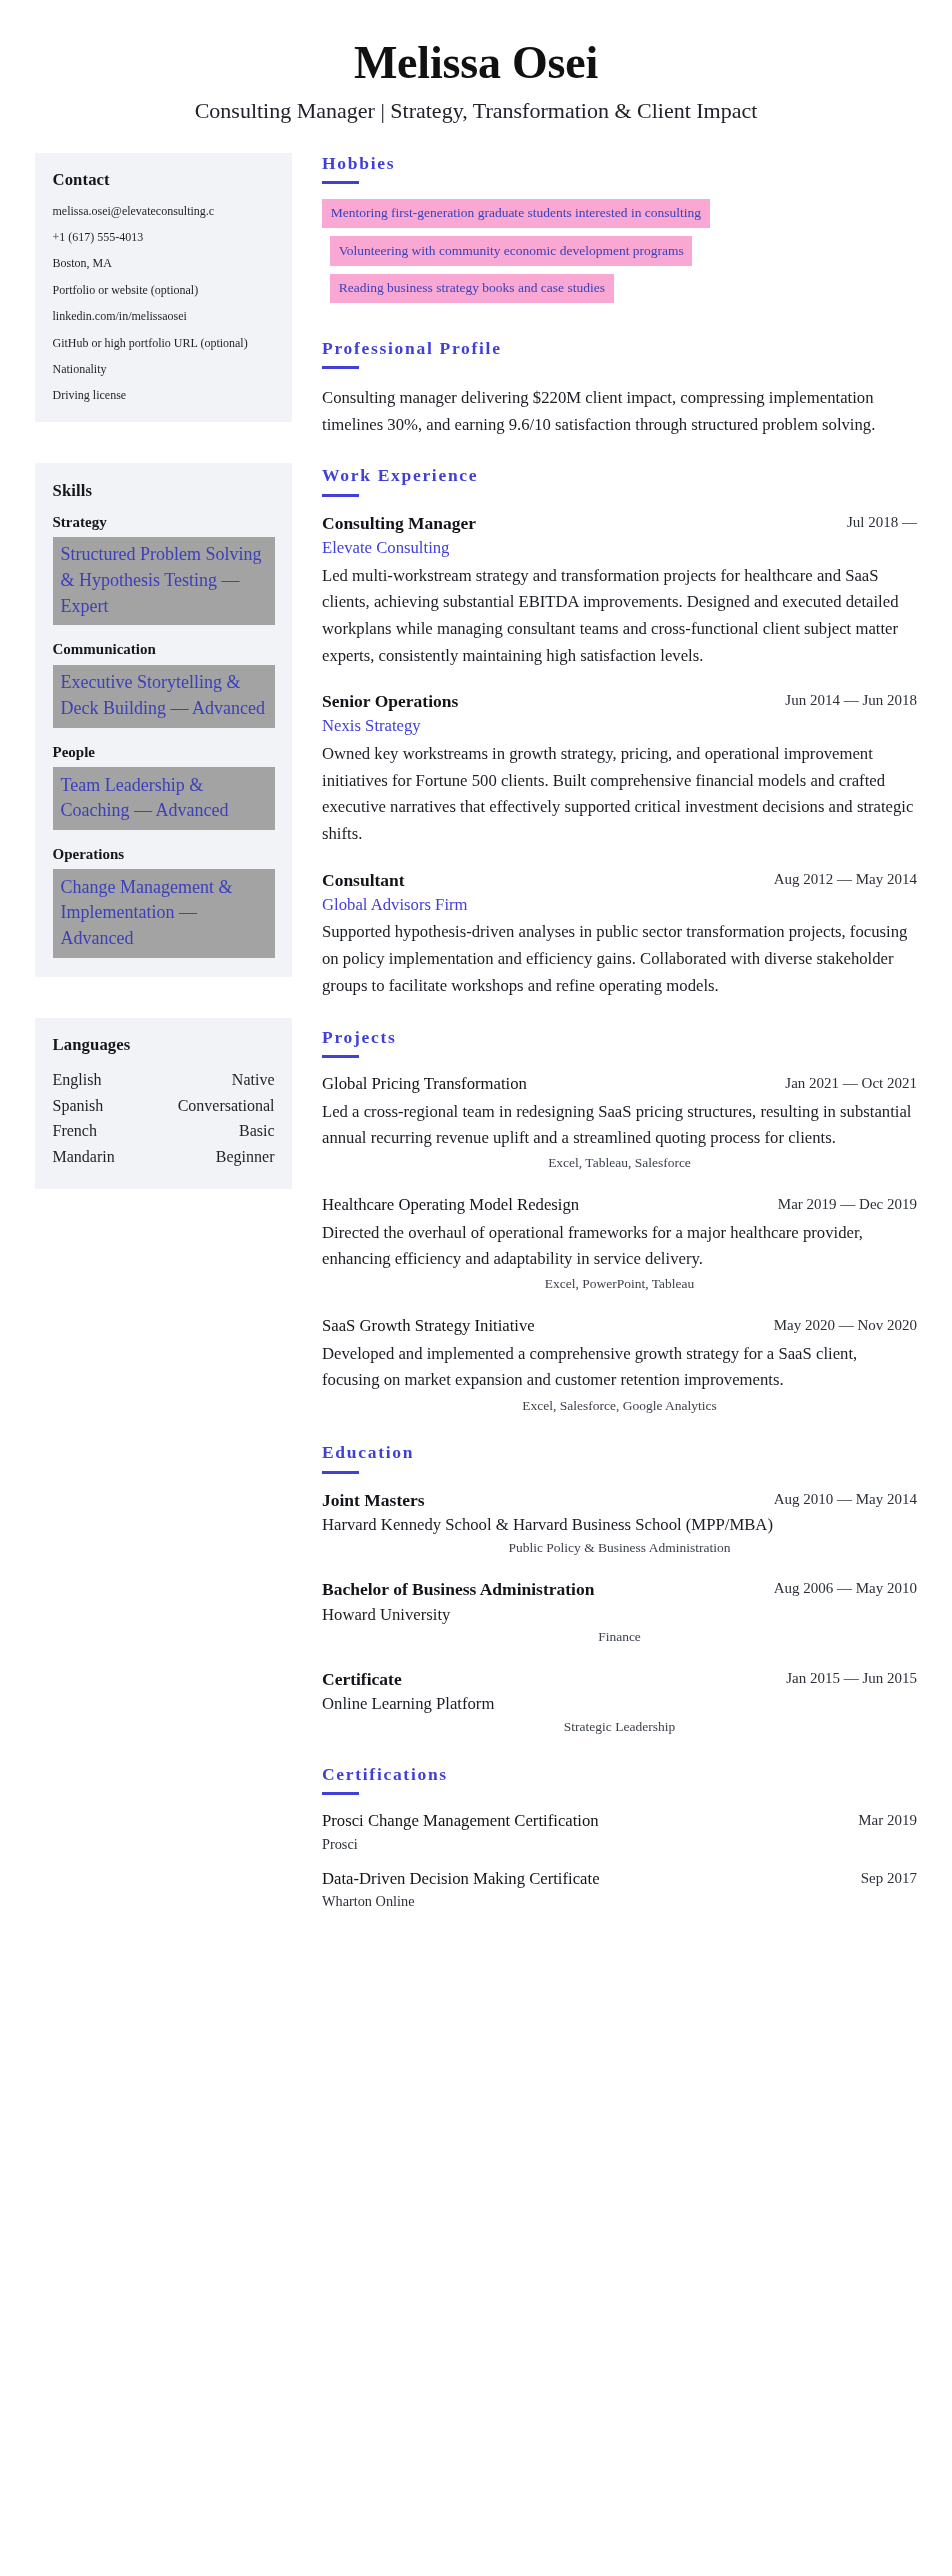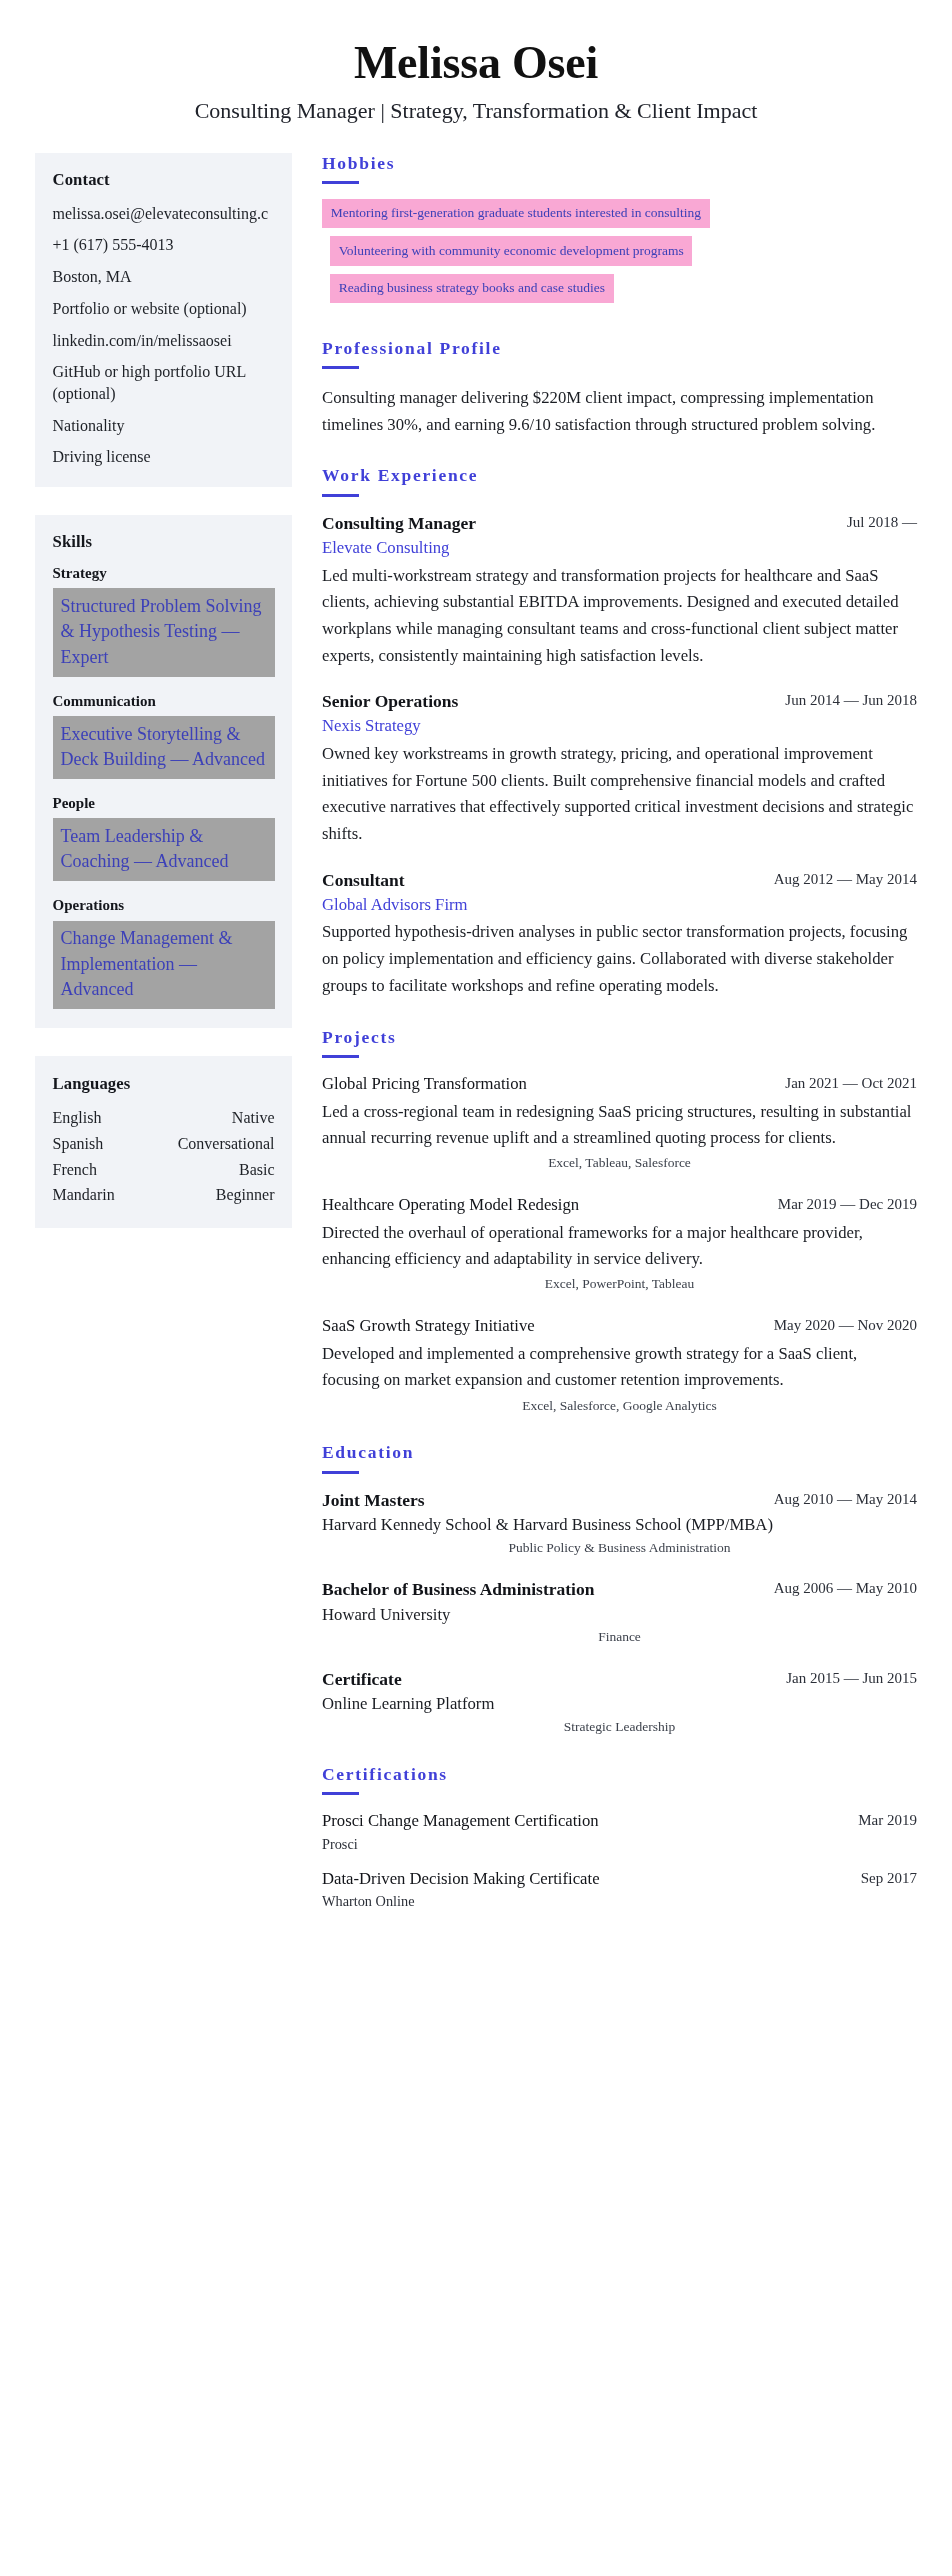--- a/index.html
+++ b/index.html
@@ -63,32 +63,32 @@
   .main {
     flex: 1 1 auto;
     min-width: 0;
     padding-left: 11px;
   }
 
   
   .card {
     background: #f1f3f7;
     padding: 17.5px 17.5px 19px 17.5px;
-    margin-bottom: 28px;
+    margin-bottom: 41px;
   }
   .card-title {
     font-size: 16.7px;
     font-weight: bold;
     color: #14161c;
     margin-bottom: 12.7px;
     letter-spacing: 0.1px;
   }
 
   .contact-line {
-    font-size: 16px;
+    font-size: 12px;
     line-height: 1.34;
     color: #1d2026;
     margin-bottom: 10.3px;
     white-space: nowrap;
   }
   .contact-line.wrap { white-space: normal; }
   .contact-line:last-child { margin-bottom: 0; }
 
   
   .skill-group { margin-bottom: 16px; }

